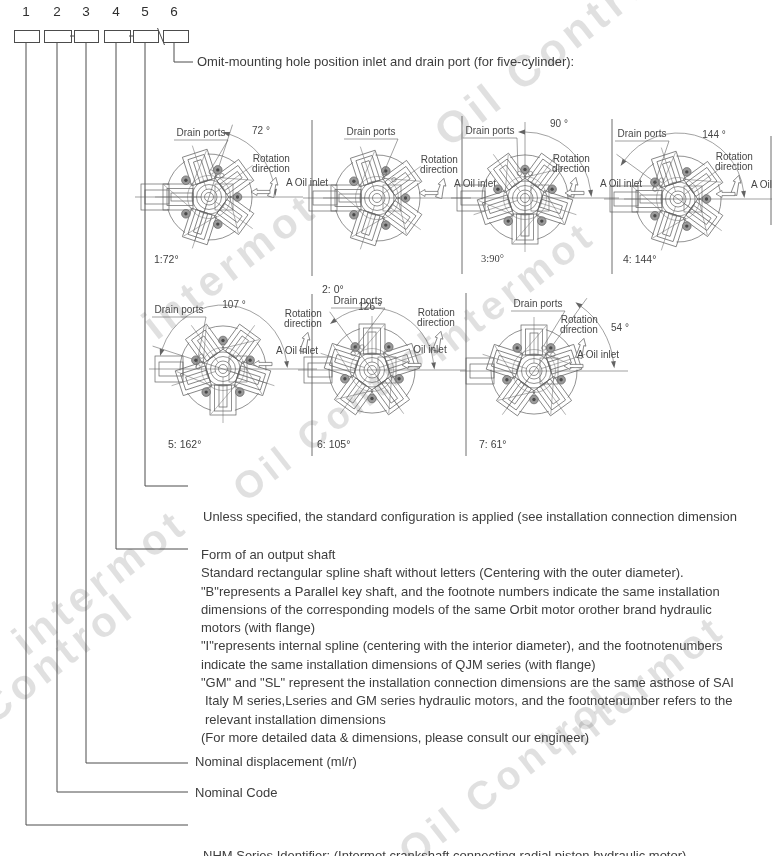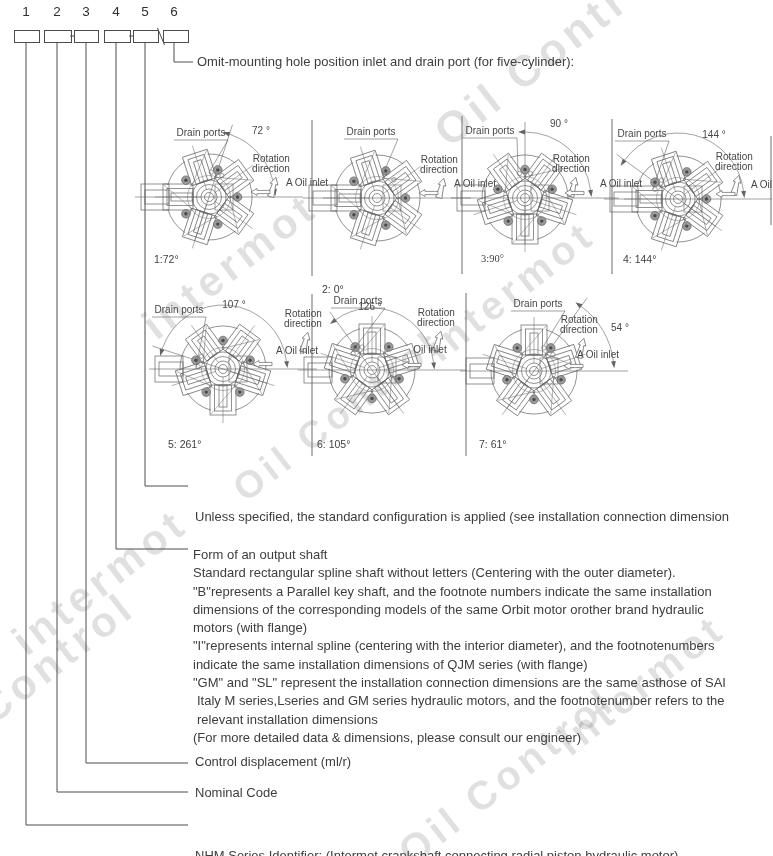--- a/index.html
+++ b/index.html
@@ -4,21 +4,21 @@
 <style>
   html,body{margin:0;padding:0;background:#fff;}
   #page{position:relative;width:773px;height:856px;background:#ffffff;overflow:hidden;
         font-family:"Liberation Sans",sans-serif;color:#3d3d3d;}
   .wm{position:absolute;white-space:nowrap;transform:rotate(-38deg);transform-origin:left center;
       color:rgba(0,0,0,0.12);letter-spacing:5px;font-weight:bold;pointer-events:none;}
   #treelines{position:absolute;left:0;top:0;}
   .codebox{position:absolute;height:11px;border:1px solid #4c4c4c;background:transparent;}
   .codenum{position:absolute;top:4px;width:20px;text-align:center;font-size:13.5px;color:#2f2f2f;}
   .note{position:absolute;white-space:pre;font-size:13px;color:#3d3d3d;}
-  .note div{height:18.3px;line-height:18.3px;}
+  .note div{height:18.3px;line-height:18.3px;margin-left:8px;}
   .dcell{position:absolute;overflow:visible;}
   .dcell svg{position:absolute;left:0;top:0;overflow:visible;}
   .dlabel{position:absolute;font-size:10px;line-height:9.5px;color:#474747;white-space:pre;
           text-align:right;transform:translateX(-50%);}
   .dangle{position:absolute;font-size:10px;color:#474747;white-space:nowrap;transform:translateX(-50%);}
   .dcaption{position:absolute;width:110px;margin-left:-55px;text-align:left;font-size:10.5px;color:#3f3f3f;}
 </style>
 </head>
 <body>
 
@@ -83,21 +83,21 @@
   <div class="codebox" style="left:163px;top:30px;width:24px"></div>
 
   <div class="note" style="left:197px;top:54px">Omit-mounting hole position inlet and drain port (for five-cylinder):</div>
 
   <div class="note" style="left:195px;top:478px">
     <div>Unless specified, the standard configuration is applied (see installation connection dimension</div>
   </div>
 
   <div class="note" style="left:193px;top:546px" id="output-shaft-block"><div>Form of an output shaft</div><div>Standard rectangular spline shaft without letters (Centering with the outer diameter).</div><div>"B"represents a Parallel key shaft, and the footnote numbers indicate the same installation</div><div>dimensions of the corresponding models of the same Orbit motor orother brand hydraulic</div><div>motors (with flange)</div><div>"I"represents internal spline (centering with the interior diameter), and the footnotenumbers</div><div>indicate the same installation dimensions of QJM series (with flange)</div><div>"GM" and "SL" represent the installation connection dimensions are the same asthose of SAI</div><div style="padding-left: 4px;">Italy M series,Lseries and GM series hydraulic motors, and the footnotenumber refers to the</div><div style="padding-left: 4px;">relevant installation dimensions</div><div>(For more detailed data &amp; dimensions, please consult our engineer)</div></div>
 
-  <div class="note" style="left:195px;top:754px">Control displacement (ml/r)</div>
+  <div class="note" style="left:195px;top:754px">Nominal displacement (ml/r)</div>
 
   <div class="note" style="left:195px;top:785px">Nominal Code</div>
 
   <div class="note" style="left:195px;top:817px">
     <div>NHM Series Identifier: (Intermot crankshaft connecting radial piston hydraulic motor)</div>
     
   </div>
 
   <div id="diagram-area">
       <div class="dcell" style="left: 143px; top: 115px; width: 169px; height: 162px;">
@@ -511,21 +511,21 @@
             <g transform="translate(120,74)">
               <polygon points="-10,0 -4,-3.5 -4,-1.6 9,-1.6 9,1.6 -4,1.6 -4,3.5" fill="#fff"></polygon>
             </g>
           </g>
         </svg>
         <div class="dlabel" style="left: 36px; top: 15px;">Drain ports</div>
         <div class="dlabel" style="left: 160px; top: 19px;">Rotation
 direction</div>
         <div class="dangle" style="left: 91px; top: 9px;">107 °</div>
         <div class="dlabel" style="left: 154px; top: 56px;">A Oil inlet</div>
-        <div class="dcaption" style="left: 80px; top: 148px;">5: 261°</div>
+        <div class="dcaption" style="left: 80px; top: 148px;">5: 162°</div>
       </div>
       <div class="dcell" style="left: 312px; top: 290px; width: 150px; height: 172px;">
         <svg width="150" height="172" viewBox="0 0 150 172">
           <g stroke="#636363" stroke-width="0.7" fill="none">
             <line x1="-14" y1="80" x2="154" y2="80" stroke-width="0.6"></line>
             <line x1="87.0" y1="117.2" x2="17.7" y2="21.8" stroke-width="0.6"></line>
             <line x1="64.7" y1="86.5" x2="91.7" y2="123.7" stroke-width="0.5"></line>
             <g transform="translate(60,80) rotate(-306)">
               <rect x="16" y="-13" width="30" height="26"></rect>
               <rect x="16" y="-8.5" width="26" height="17"></rect>

